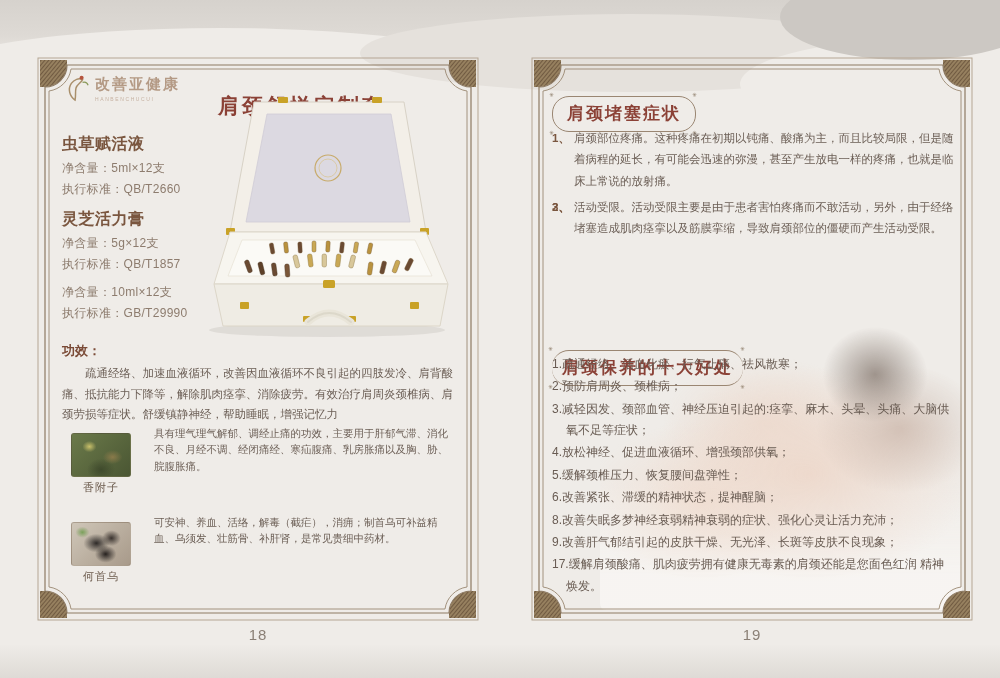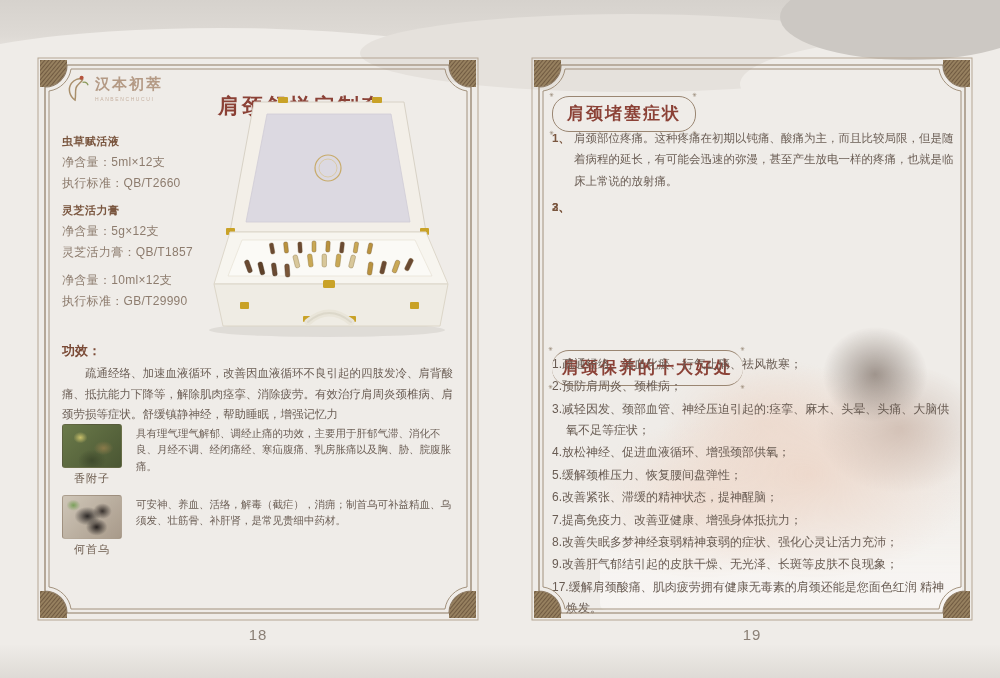--- a/index.html
+++ b/index.html
@@ -24,32 +24,32 @@
   .pageno{position:absolute;top:570px;left:0;right:0;text-align:center;font-size:15px;color:#8a7f75;letter-spacing:1px;z-index:2;}
   
   .brand{position:absolute;left:26px;top:16px;display:flex;align-items:center;gap:5px;}
   .brand-text .brand-name{font-size:15px;font-weight:bold;color:#b49a85;letter-spacing:2px;}
   .brand-text .brand-tagline{font-size:5px;color:#c6b2a2;letter-spacing:1.6px;margin-top:2px;}
   .main-title{position:absolute;left:116px;top:22px;width:300px;text-align:center;
               font-size:21px;font-weight:bold;color:#8b4136;letter-spacing:3px;}
   
   .specs{position:absolute;left:26px;top:78px;width:152px;}
   .spec{margin-bottom:11px;}
-  .spec h3{font-size:11px;color:#7a563f;margin:0 0 5px;font-weight:bold;letter-spacing:0.5px;}
+  .spec h3{font-size:16px;color:#7a563f;margin:0 0 5px;font-weight:bold;letter-spacing:0.5px;}
   .spec p{margin:0 0 4px;font-size:12px;color:#8d7c6e;letter-spacing:0.3px;}
   
   .boxart{position:absolute;left:146px;top:38px;width:286px;height:246px;}
   
   .efficacy{position:absolute;left:26px;top:286px;width:394px;}
   .eff-label{font-size:13px;font-weight:bold;color:#7a4a36;margin:0 0 3px;}
   .eff-text{margin:0;font-size:11.5px;line-height:1.8;color:#6b5e55;text-indent:2em;}
   
   .ingredients{position:absolute;left:26px;top:368px;width:396px;}
   .ing{display:flex;gap:14px;margin-bottom:9px;align-items:flex-start;}
-  .ing figure{margin:0;width:60px;flex:0 0 60px;text-align:center;}
+  .ing figure{margin:9px;width:60px;flex:0 0 60px;text-align:center;}
   .thumb{width:58px;height:42px;border-radius:3px;border:1px solid rgba(120,100,80,0.25);}
   .t1{background:radial-gradient(10px 8px at 30% 30%,#c9c06a,rgba(0,0,0,0) 70%),
                radial-gradient(14px 10px at 70% 55%,#8a7a4a,rgba(0,0,0,0) 70%),
                radial-gradient(20px 16px at 50% 85%,#3f4a2c,rgba(0,0,0,0) 70%),
                linear-gradient(135deg,#6b7a4a,#4a5633);}
   .t2{background:radial-gradient(10px 8px at 18% 22%,#7aa05a,rgba(0,0,0,0) 70%),
                radial-gradient(18px 13px at 42% 48%,#2e2a28,rgba(0,0,0,0) 72%),
                radial-gradient(13px 11px at 68% 36%,#3a332f,rgba(0,0,0,0) 72%),
                radial-gradient(15px 12px at 58% 74%,#26211f,rgba(0,0,0,0) 72%),
                linear-gradient(135deg,#cfc6b8,#a89a8a);}
@@ -114,36 +114,36 @@
     </svg>
 
     <div class="page-inner">
       <div class="brand">
         <svg width="28" height="32" viewBox="0 0 30 34">
           <path d="M14 30 C8 26 6 18 10 12 C13 8 18 6 22 8 C20 12 16 13 15 17 C14 21 15 25 14 30Z" fill="none" stroke="#a98f6b" stroke-width="1.6"></path>
           <circle cx="21" cy="6" r="2.2" fill="#b5543e"></circle>
           <path d="M22 11 C25 10 27 11 28 14" stroke="#8a9a5a" stroke-width="1.2" fill="none"></path>
         </svg>
         <div class="brand-text">
-          <div class="brand-name">汉本初萃</div>
+          <div class="brand-name">改善亚健康</div>
           <div class="brand-tagline">HANBENCHUCUI</div>
         </div>
       </div>
       <h1 class="main-title">肩颈舒悦定制套</h1>
 
       <div class="specs">
         <div class="spec">
           <h3>虫草赋活液</h3>
           <p>净含量：5ml×12支</p>
           <p>执行标准：QB/T2660</p>
         </div>
         <div class="spec">
           <h3>灵芝活力膏</h3>
           <p>净含量：5g×12支</p>
-          <p>灵芝活力膏：QB/T1857</p>
+          <p>执行标准：QB/T1857</p>
         </div>
         <div class="spec">
           <p>净含量：10ml×12支</p>
           <p>执行标准：GB/T29990</p>
         </div>
       </div>
 
       <div class="boxart">
         <svg width="286" height="246" viewBox="0 0 286 246">
           <ellipse cx="145" cy="236" rx="118" ry="7" fill="rgba(90,80,70,0.10)"></ellipse>
@@ -259,39 +259,39 @@
       <ol class="symptoms">
         <li>
           <span class="num">1、</span>
           <span>肩颈部位疼痛。这种疼痛在初期以钝痛、酸痛为主，而且比较局限，但是随着病程的延长，有可能会迅速的弥漫，甚至产生放电一样的疼痛，也就是临床上常说的放射痛。</span>
         </li>
         <li>
           <span class="num">2、</span>
         </li>
         <li>
           <span class="num">3、</span>
+          <span>活动受限。活动受限主要是由于患者害怕疼痛而不敢活动，另外，由于经络堵塞造成肌肉痉挛以及筋膜挛缩，导致肩颈部位的僵硬而产生活动受限。</span>
         </li>
       </ol>
 
       <h2 class="sec-title sec2-title">
         <span class="tick tl"></span>
         <span class="tick tr"></span>
         <span class="tick bl"></span>
         <span class="tick br"></span>
         <span>肩颈保养的十大好处</span>
       </h2>
 
       <ul class="benefits">
         <li><span class="num">1.</span><span>疏通经络、活血化瘀、行气止痛、祛风散寒；</span></li>
         <li><span class="num">2.</span><span>预防肩周炎、颈椎病；</span></li>
         <li><span class="num">3.</span><span>减轻因发、颈部血管、神经压迫引起的:痉挛、麻木、头晕、头痛、大脑供氧不足等症状；</span></li>
         <li><span class="num">4.</span><span>放松神经、促进血液循环、增强颈部供氧；</span></li>
         <li><span class="num">5.</span><span>缓解颈椎压力、恢复腰间盘弹性；</span></li>
         <li><span class="num">6.</span><span>改善紧张、滞缓的精神状态，提神醒脑；</span></li>
-        <li><span class="num">7.</span><span>提高免疫力、改善亚健康、增强身体抵抗力；</span></li>
         <li><span class="num">8.</span><span>改善失眠多梦神经衰弱精神衰弱的症状、强化心灵让活力充沛；</span></li>
         <li><span class="num">9.</span><span>改善肝气郁结引起的皮肤干燥、无光泽、长斑等皮肤不良现象；</span></li>
         <li><span class="num">17.</span><span>缓解肩颈酸痛、肌肉疲劳拥有健康无毒素的肩颈还能是您面色红润 精神焕发。</span></li>
       </ul>
     </div>
     <div class="pageno">19</div>
   </section>
 
   <div class="bottom-shade"></div>
 </div>

